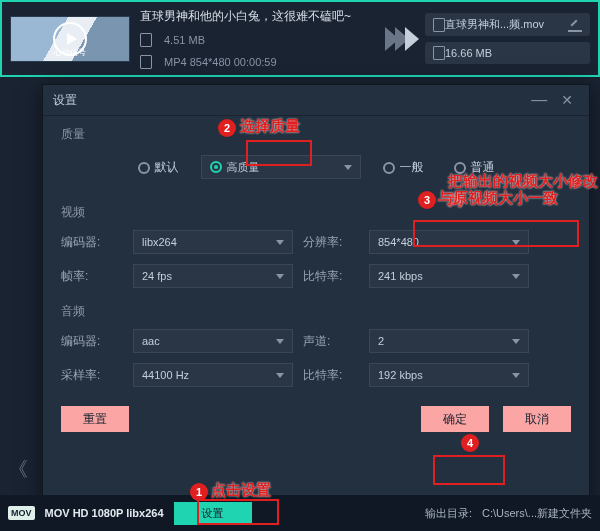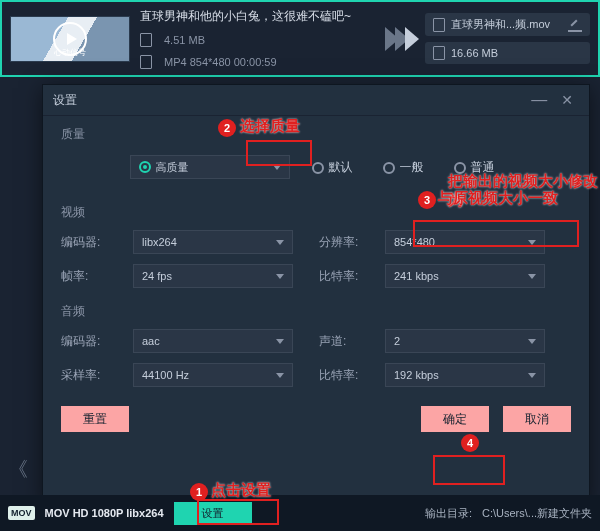--- a/index.html
+++ b/index.html
@@ -11,40 +11,40 @@
   .playcircle::after { content:""; border-left:10px solid #fff; border-top:6px solid transparent; border-bottom:6px solid transparent; margin-left:3px; }
   .sub { position:absolute; bottom:3px; left:50%; transform:translateX(-50%); color:#fff; font-size:8px; }
   .sinfo { display:flex; flex-direction:column; gap:8px; color:#c5cedb;justify-content:space-between; }
   .sinfo .title { font-size:12px; color:#d8dee8; }
   .meta { display:flex; align-items:center; gap:12px; color:#8a94a6; font-size:11px; }
   .ficon { width:12px; height:14px; border:1px solid #8a94a6; border-radius:1px; position:relative; }
   .arrows { margin-left:auto; display:flex; gap:-2px; }
   .ar { width:0; height:0; border-left:14px solid #6a7688; border-top:12px solid transparent; border-bottom:12px solid transparent; margin-right:-4px; }
   .ar:last-child { border-left-color:#c5cedb; }
   .outbox { width:165px; display:flex; flex-direction:column; gap:6px; }
-  .outrow { display:flex; align-items:center; gap:6px; background:#2a3646; border-radius:3px; padding:4px 8px; font-size:11px; color:#c5cedb; }
+  .outrow { display:flex; align-items:center; background:#2a3646; border-radius:3px; padding:4px 8px; font-size:11px; color:#c5cedb; }
   .edit { width:14px; height:14px; border-bottom:2px solid #8a94a6; position:relative; margin-left:auto; }
   .edit::after { content:""; position:absolute; width:8px; height:2px; background:#8a94a6; transform:rotate(-45deg); top:4px; left:2px; }
   
   .dialog { position:absolute; top:84px; left:42px; width:548px; height:420px; background:#22303f; border:1px solid #0e1620; box-shadow:0 4px 20px rgba(0,0,0,.5); }
   .dlg-title { display:flex; align-items:center; padding:6px 10px; background:#22303f; border-bottom:1px solid #1a2332; }
   .dlg-title span { font-size:12px; color:#c5cedb; }
   .dlg-title .min { margin-left:auto; color:#8a94a6; font-size:16px; padding:0 8px; cursor:pointer; }
   .dlg-title .close { color:#8a94a6; font-size:14px; padding:0 6px; cursor:pointer; }
   .section { padding:10px 18px 4px; color:#8a94a6; font-size:12px; }
   .radios { display:flex; gap:14px; justify-content:center; padding:8px 0 14px; }
   .radio { display:flex; align-items:center; gap:5px; color:#c5cedb; font-size:12px; padding:4px 8px; cursor:pointer; }
   .rc { width:12px; height:12px; border:2px solid #8a94a6; border-radius:50%; position:relative; }
   .radio.sel .rc { border-color:#1fd4b0; }
   .radio.sel .rc::after { content:""; position:absolute; inset:2px; background:#1fd4b0; border-radius:50%; }
   .row { display:flex; align-items:center; padding:5px 18px; gap:10px; }
   .lbl { width:62px; color:#9aa4b6; font-size:12px; }
   .sel { width:160px; height:24px; background:#2a3646; border:1px solid #3a4656; color:#c5cedb; display:flex; align-items:center; padding:0 8px; font-size:11px; position:relative; cursor:pointer; }
   .sel::after { content:""; position:absolute; right:8px; top:9px; border-left:4px solid transparent; border-right:4px solid transparent; border-top:5px solid #8a94a6; }
-  .lbl2 { width:56px; color:#9aa4b6; font-size:12px; margin-left:16px; }
+  .lbl2 { width:56px; color:#9aa4b6; font-size:12px; }
   .btns { display:flex; gap:14px; padding:14px 18px 10px; align-items:center; }
   .btn { height:26px; padding:0 22px; background:#fca5a5; color:#13212e; font-size:12px; display:inline-flex; align-items:center; justify-content:center; border:none; cursor:pointer; }
   .spacer { flex:1; }
   
   .bottom { position:absolute; bottom:0; left:0; right:0; height:36px; background:#0f1824; display:flex; align-items:center; padding:0 8px; gap:10px; font-size:11px; }
   .chev { width:28px; height:48px; position:absolute; left:4px; bottom:38px; background:#1a2332; display:flex; align-items:center; justify-content:center; color:#6a7688; font-size:20px; }
   .mov { background:#dff0eb; color:#13212e; font-size:9px; font-weight:bold; padding:2px 3px; border-radius:2px; }
   .fmt { color:#e5e9f0; font-weight:bold; }
   .setbtn { background:#1fd4b0; color:#13212e; padding:4px 28px; cursor:pointer; }
   
@@ -93,27 +93,27 @@
 
 <div class="dialog">
   <div class="dlg-title">
     <span>设置</span>
     <span class="min">—</span>
     <span class="close">✕</span>
   </div>
 
   <div class="section">质量</div>
   <div class="radios">
+    <div class="radio">
+        <span class="rc"></span>
+        <span>默认</span>
+      </div>
     <div class="radio sel">
         <span class="rc"></span>
         <span>高质量</span>
-      </div>
-    <div class="radio">
-        <span class="rc"></span>
-        <span>默认</span>
       </div>
     <div class="radio">
         <span class="rc"></span>
         <span>一般</span>
       </div>
     <div class="radio">
         <span class="rc"></span>
         <span>普通</span>
       </div>
   </div>

